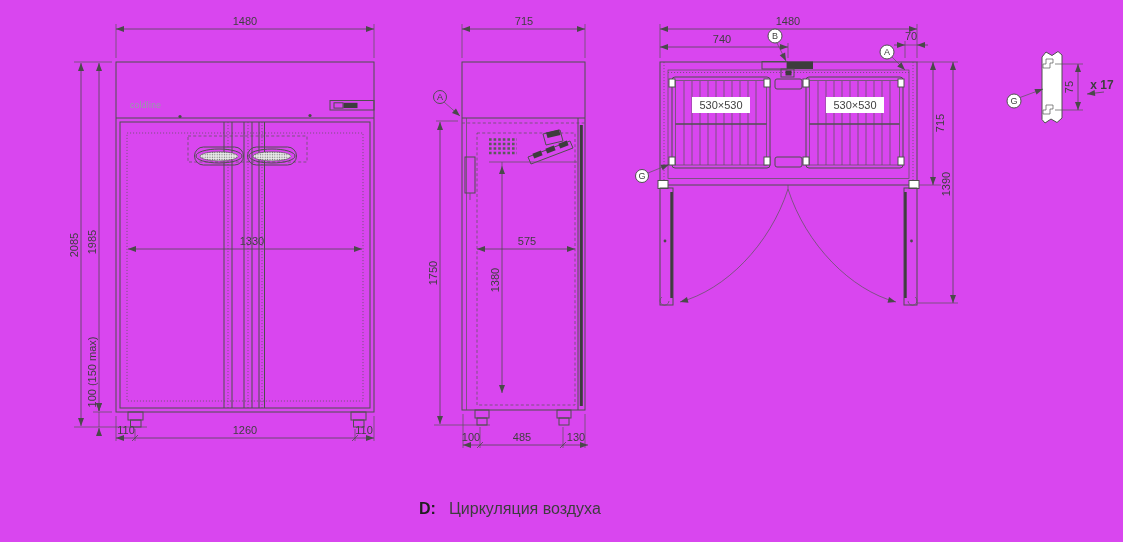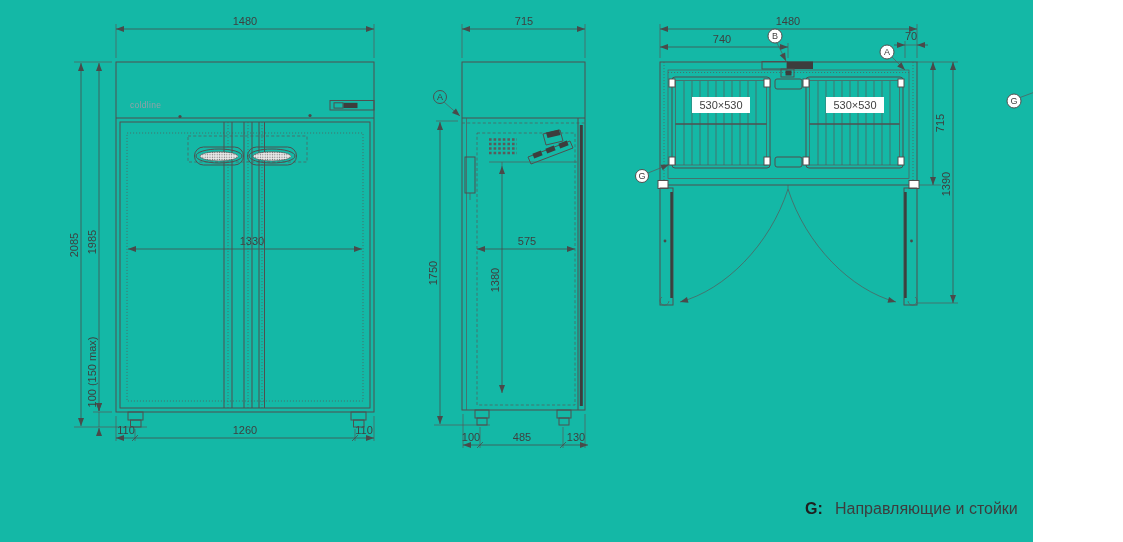--- a/index.html
+++ b/index.html
@@ -1,16 +1,16 @@
 <!DOCTYPE html>
 <html><head>
 <meta charset="utf-8">
 <style>
   html,body{margin:0;padding:0;background:#fff}
-  #stage{position:relative;width:1033px;height:542px;background:#14b8a6;
+  #stage{position:relative;width:1123px;height:542px;background:#d946ef;
          font-family:"Liberation Sans",sans-serif;overflow:hidden}
   #drawing{position:absolute;left:0;top:0}
   .o   {fill:none;stroke:#4f4f4f;stroke-width:1}
   .thin{fill:none;stroke:#585858;stroke-width:.7}
   .dim {fill:none;stroke:#4a4a4a;stroke-width:.75}
   .dsh {stroke-dasharray:3,2.2}
   .dot {stroke-dasharray:1.1,1.9}
   .dark{fill:#3d3d3d;stroke:none}
   .wht {fill:#ffffff}
   text {font-family:"Liberation Sans",sans-serif}
@@ -295,17 +295,17 @@
     </g>
     <g>
       <circle class="o wht" cx="1014" cy="101" r="7"></circle>
       <text class="tb" x="1014" y="104" text-anchor="middle">G</text>
       <path class="thin" d="M1020,97.5 L1043,89" marker-end="url(#ae)"></path>
     </g>
   </g>
 </svg>
 
 <div class="legend">
-  <div class="lg-item" style="left:805px">
-    <span class="lg-key">G:</span><span class="lg-text">Направляющие и стойки</span>
+  <div class="lg-item" style="left:419px">
+    <span class="lg-key">D:</span><span class="lg-text">Циркуляция воздуха</span>
   </div>
 </div>
 </div>
 
 </body></html>

